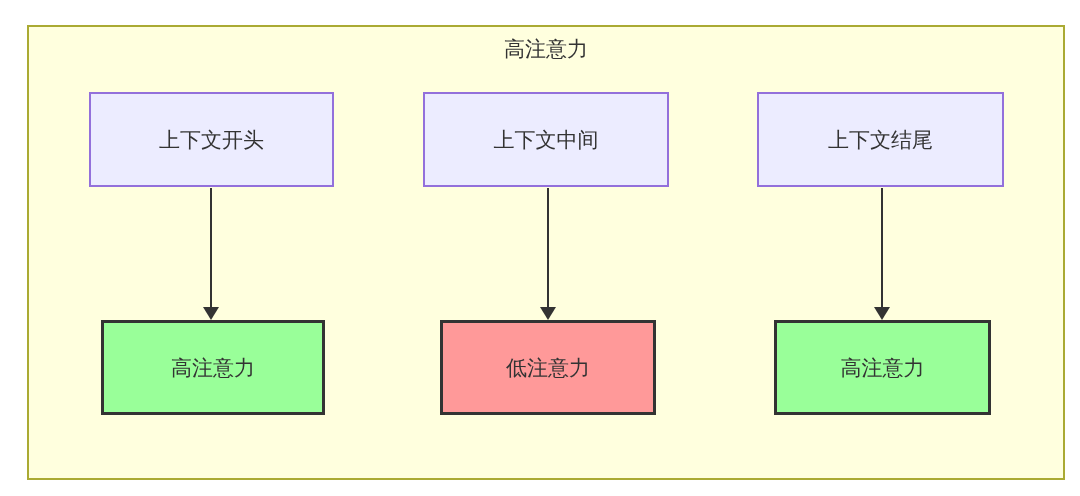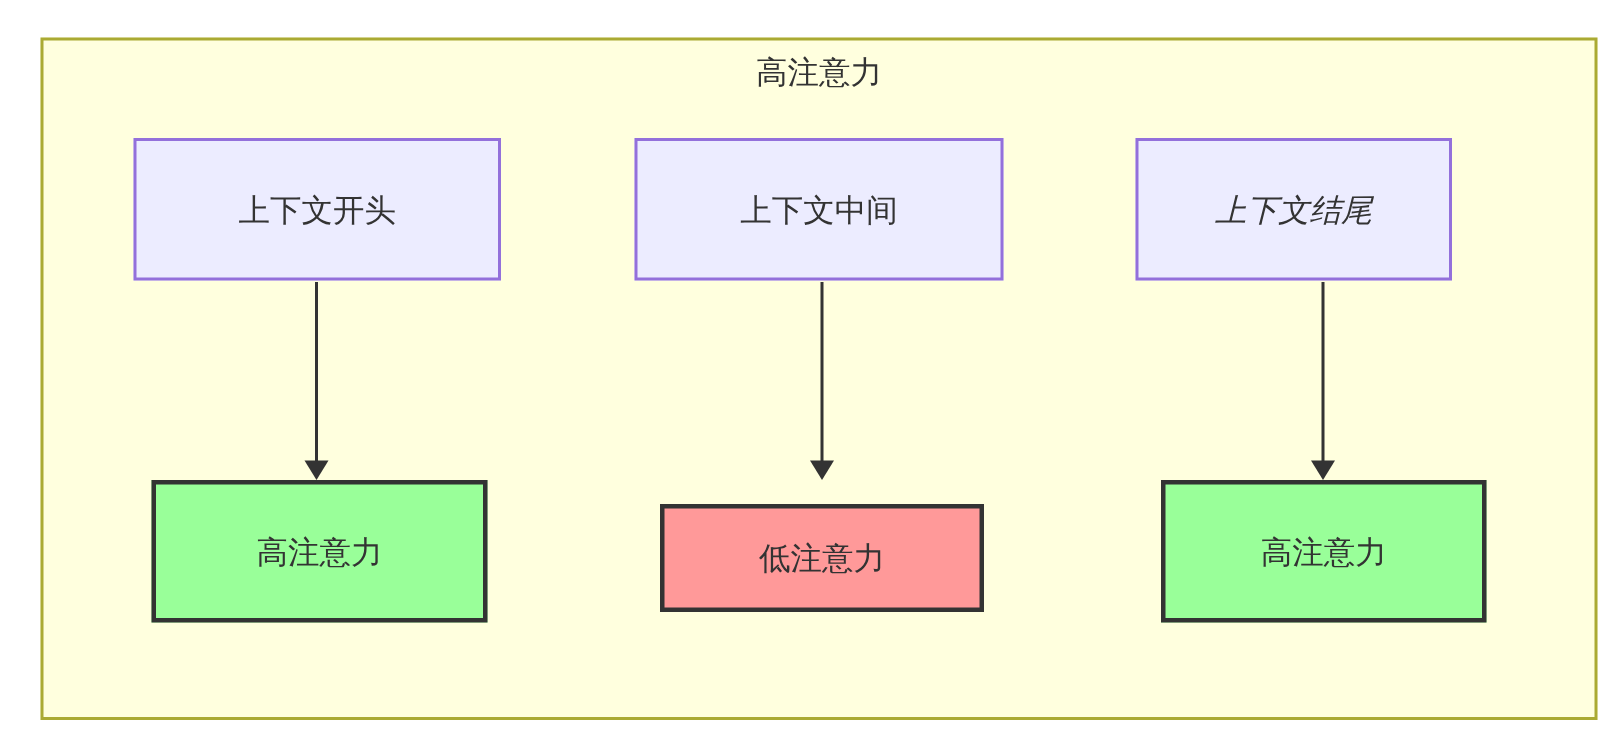--- a/index.html
+++ b/index.html
@@ -90,40 +90,40 @@
   <div class="subgraph">
     <div class="subgraph-title">高注意力</div>
   </div>
 
   <div class="node context" style="left:89px; top:92px; width:245px; height:95px;">
     <span>上下文开头</span>
   </div>
   <div class="node context" style="left:423px; top:92px; width:246px; height:95px;">
     <span>上下文中间</span>
   </div>
-  <div class="node context" style="left:757px; top:92px; width:211px; height:95px;font-style:italic;">
+  <div class="node context" style="left:757px; top:92px; width:247px; height:95px;">
     <span>上下文结尾</span>
   </div>
 
   <div class="edge" style="left:211px;">
     <div class="edge-line"></div>
     <div class="edge-head"></div>
   </div>
   <div class="edge" style="left:548px;">
     <div class="edge-line"></div>
     <div class="edge-head"></div>
   </div>
   <div class="edge" style="left:882px;">
     <div class="edge-line"></div>
     <div class="edge-head"></div>
   </div>
 
   <div class="node attn high" style="left:101px; top:320px; width:224px; height:95px;">
     <span>高注意力</span>
   </div>
-  <div class="node attn low" style="left:440px; top:336px; width:216px; height:72px;">
+  <div class="node attn low" style="left:440px; top:320px; width:216px; height:95px;">
     <span>低注意力</span>
   </div>
   <div class="node attn high" style="left:774px; top:320px; width:217px; height:95px;">
     <span>高注意力</span>
   </div>
 
 </div>
 
 </body></html>

